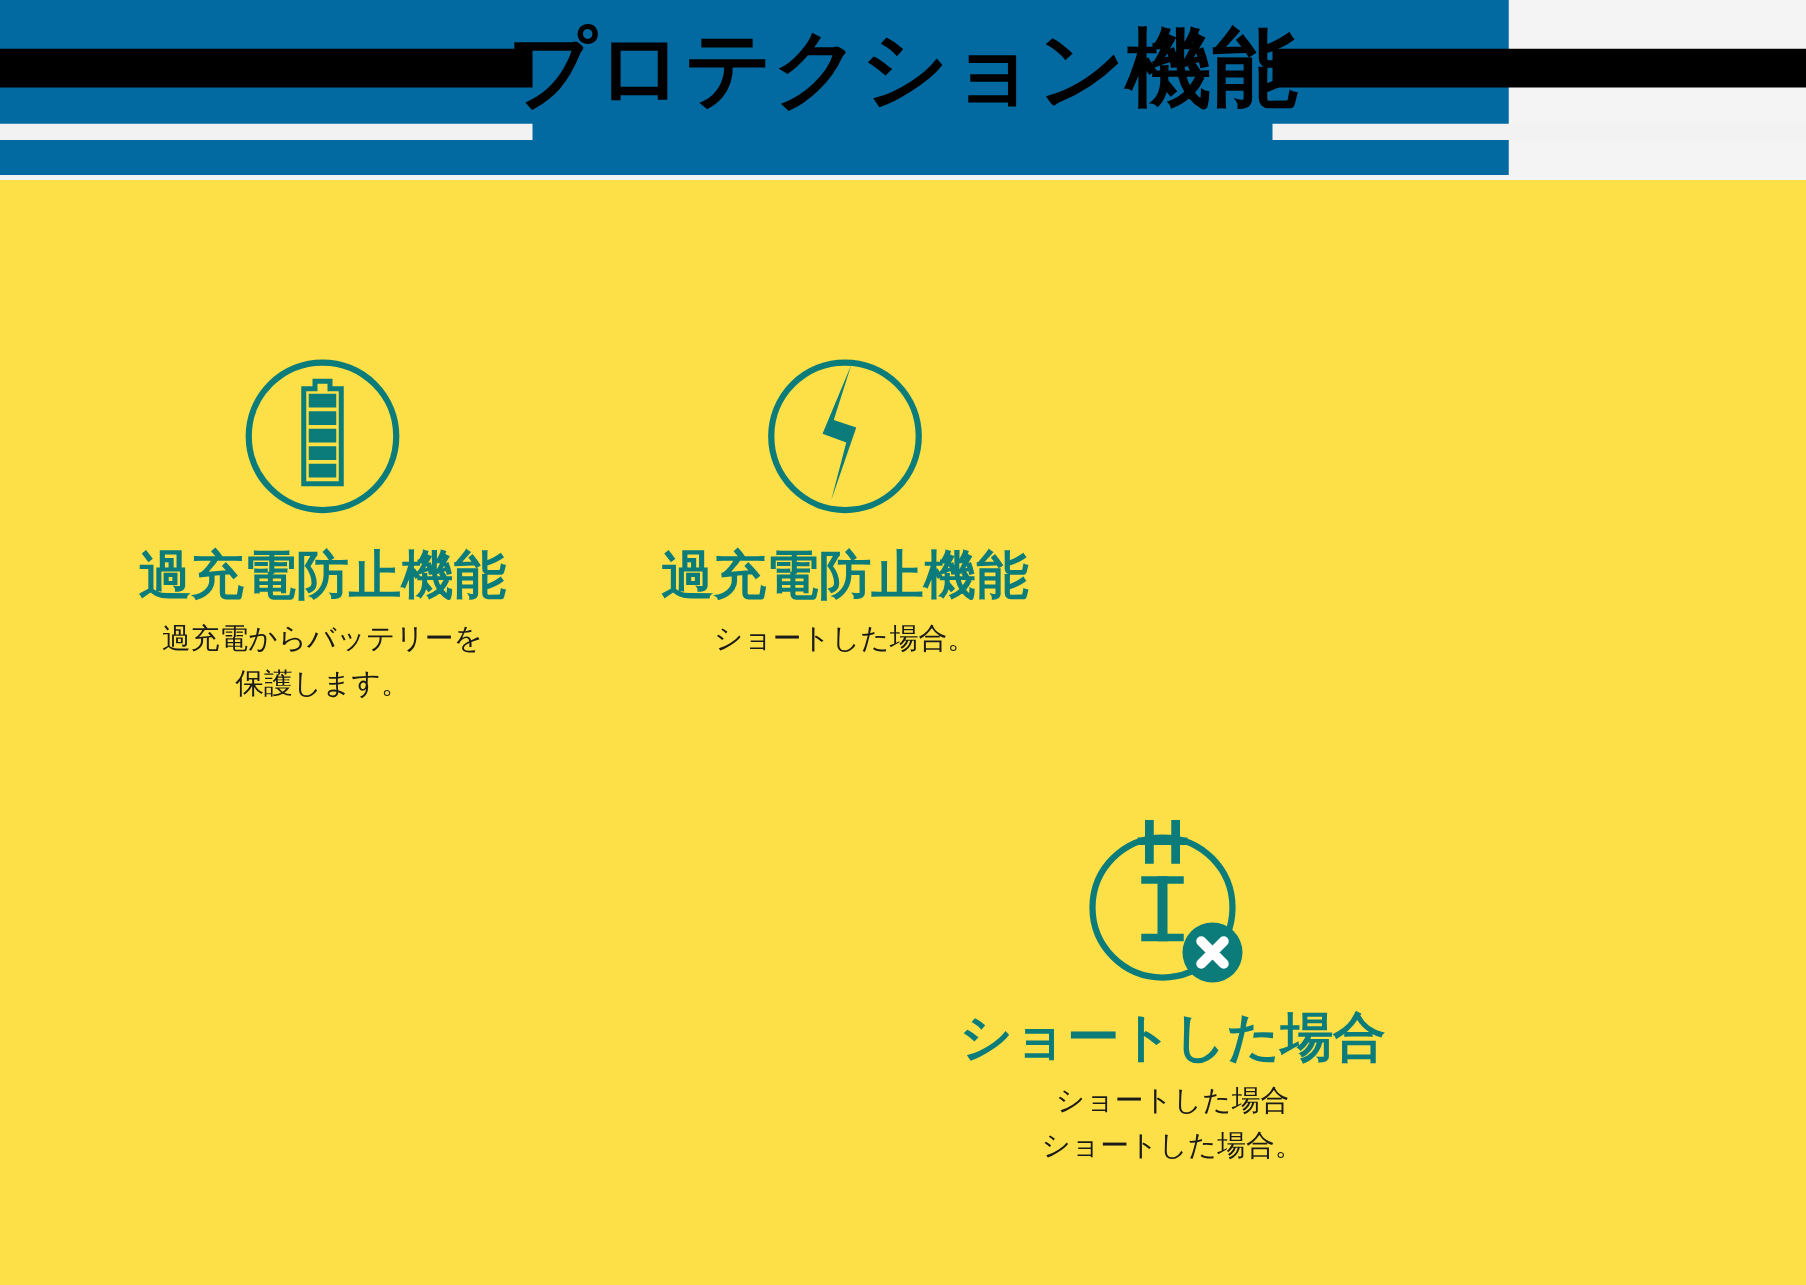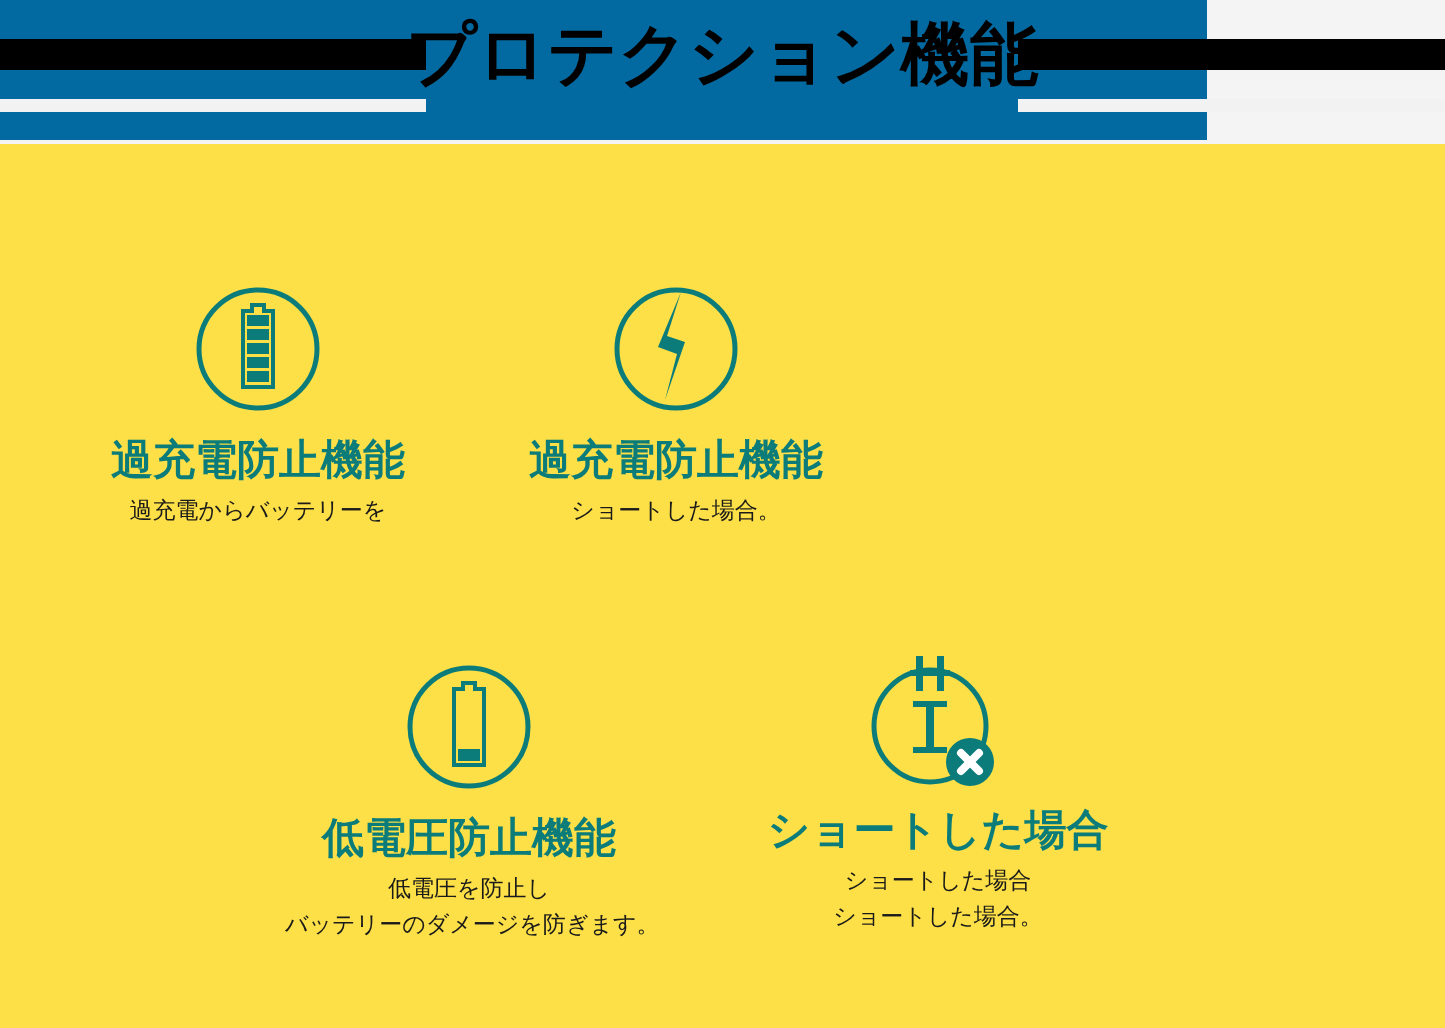--- a/index.html
+++ b/index.html
@@ -126,51 +126,38 @@
         <rect x="64" y="41" width="22" height="11" fill="#0b7c7a"></rect>
         <rect x="64" y="55" width="22" height="11" fill="#0b7c7a"></rect>
         <rect x="64" y="69" width="22" height="11" fill="#0b7c7a"></rect>
         <rect x="64" y="83" width="22" height="11" fill="#0b7c7a"></rect>
         <rect x="64" y="97" width="22" height="11" fill="#0b7c7a"></rect>
       </svg>
     </div>
     <div class="feature-title">過充電防止機能</div>
     <div class="feature-desc">
       <div>過充電からバッテリーを</div>
+      <div>保護します。</div>
     </div>
   </div>
 
   <div class="feature" id="feature-1">
     <div class="icon-wrap">
       <svg width="150" height="150" viewBox="0 0 150 150">
         <circle cx="75" cy="75" r="59" fill="none" stroke="#0b7c7a" stroke-width="5"></circle>
         <path d="M80 18 L66 62 L84 68 L64 126 L76 80 L57 73 Z" fill="#0b7c7a"></path>
       </svg>
     </div>
     <div class="feature-title">過充電防止機能</div>
     <div class="feature-desc">
       <div>ショートした場合。</div>
     </div>
   </div>
 
 
-  <div class="feature" id="feature-3">
-    <div class="icon-wrap">
-      <svg width="150" height="150" viewBox="0 0 150 150">
-        <circle cx="75" cy="75" r="59" fill="none" stroke="#0b7c7a" stroke-width="5"></circle>
-        <path d="M60 37 h9 v-6 h12 v6 h9 v76 h-30 z" fill="none" stroke="#0b7c7a" stroke-width="4"></path>
-        <rect x="64" y="97" width="22" height="12" fill="#0b7c7a"></rect>
-      </svg>
-    </div>
-    <div class="feature-title">低電圧防止機能</div>
-    <div class="feature-desc">
-      <div>低電圧を防止し</div>
-      <div>バッテリーのダメージを防ぎます。</div>
-    </div>
-  </div>
 
   <div class="feature" id="feature-4">
     <div class="icon-wrap">
       <svg width="160" height="160" viewBox="0 0 160 160">
         <circle cx="72" cy="82" r="56" fill="none" stroke="#0b7c7a" stroke-width="5"></circle>
         <rect x="58" y="12" width="7" height="35" fill="#0b7c7a"></rect>
         <rect x="79" y="12" width="7" height="35" fill="#0b7c7a"></rect>
         <rect x="52" y="26" width="40" height="6" fill="#0b7c7a"></rect>
         <rect x="55" y="57" width="34" height="6" fill="#0b7c7a"></rect>
         <rect x="68" y="57" width="8" height="52" fill="#0b7c7a"></rect>

